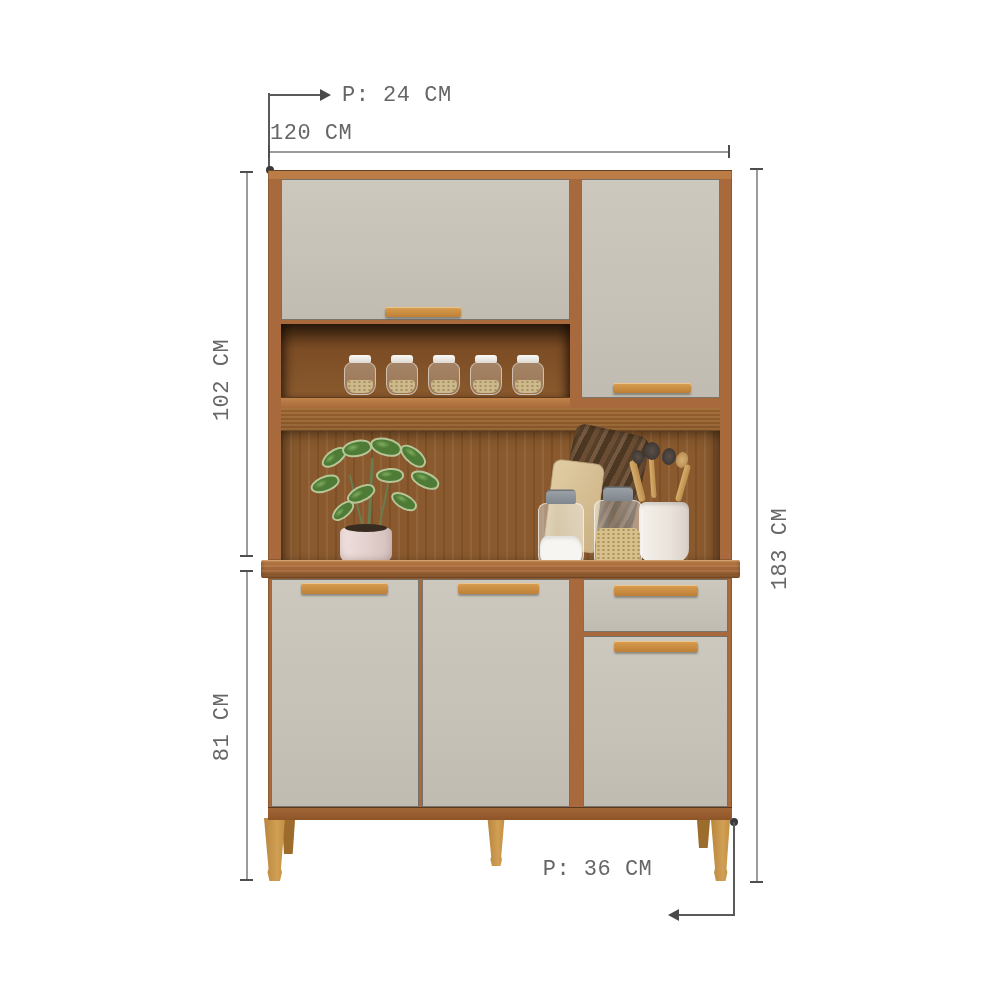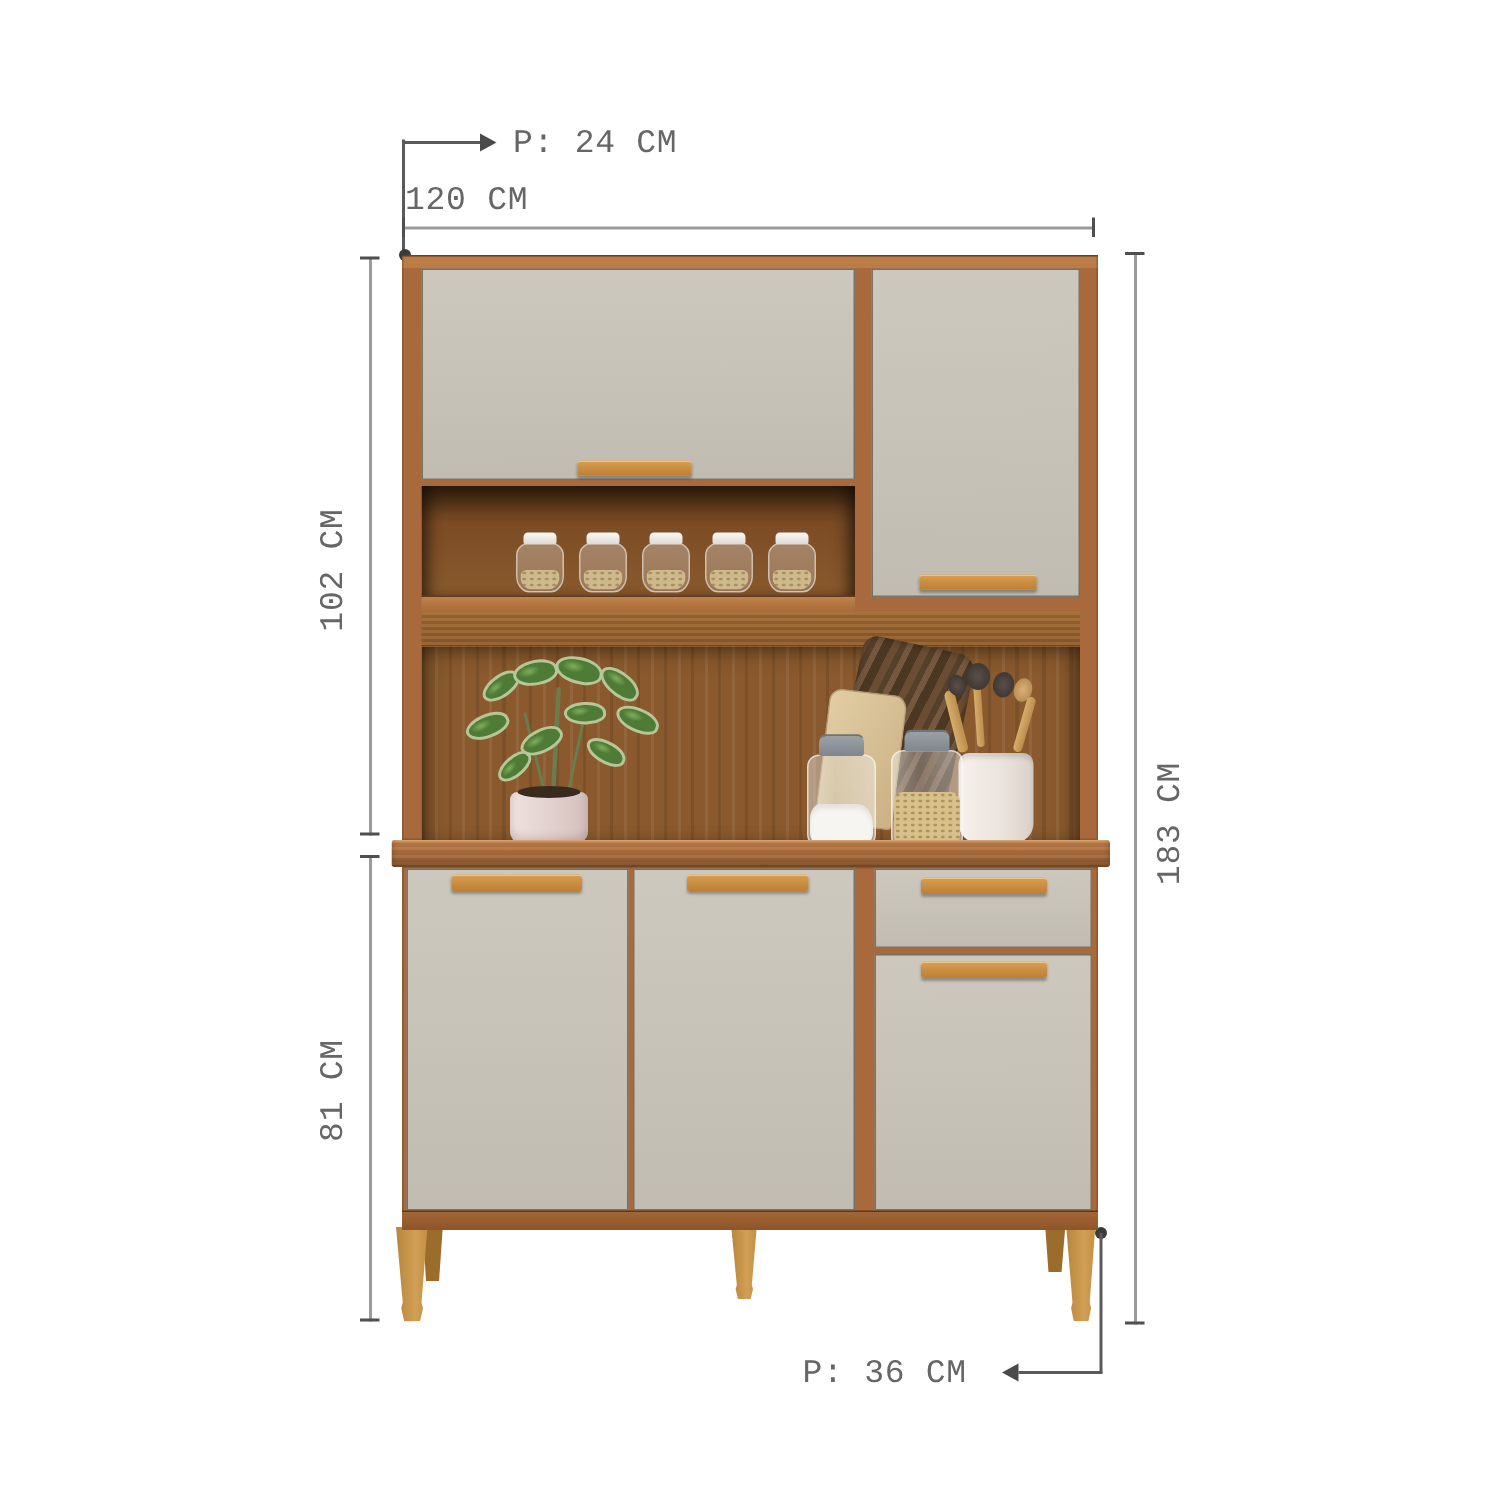--- a/index.html
+++ b/index.html
@@ -139,21 +139,21 @@
     <div class="dim-tick" style="left:750px;top:168px;width:13px;height:2px;"></div>
     <div class="dim-tick" style="left:750px;top:881px;width:13px;height:2px;"></div>
     <div class="dim-label rot" style="left:710px;top:536px;width:140px;height:26px;">183 CM</div>
   </div>
 
   <div>
     <div class="dim-dot" style="left:730px;top:818px;"></div>
     <div class="dim-line" style="left:733px;top:822px;width:2px;height:93px;background:#5a5a5a;"></div>
     <div class="dim-line" style="left:679px;top:914px;width:56px;height:2px;background:#5a5a5a;"></div>
     <div class="arrow-left" style="left:668px;top:909px;"></div>
-    <div class="dim-label" style="left:535px;top:903px;width:125px;text-align:left;">P: 36 CM</div>
+    <div class="dim-label" style="left:535px;top:857px;width:125px;text-align:center;">P: 36 CM</div>
   </div>
 
   <div>
 
     <div class="leg back" style="left:281px;top:819px;width:15px;height:35px;"></div>
     <div class="leg back" style="left:696px;top:819px;width:15px;height:29px;"></div>
     <div class="leg front" style="left:262px;top:818px;width:25px;height:63px;"></div>
     <div class="leg front" style="left:486px;top:819px;width:20px;height:47px;"></div>
     <div class="leg front" style="left:709px;top:818px;width:23px;height:63px;"></div>
 

